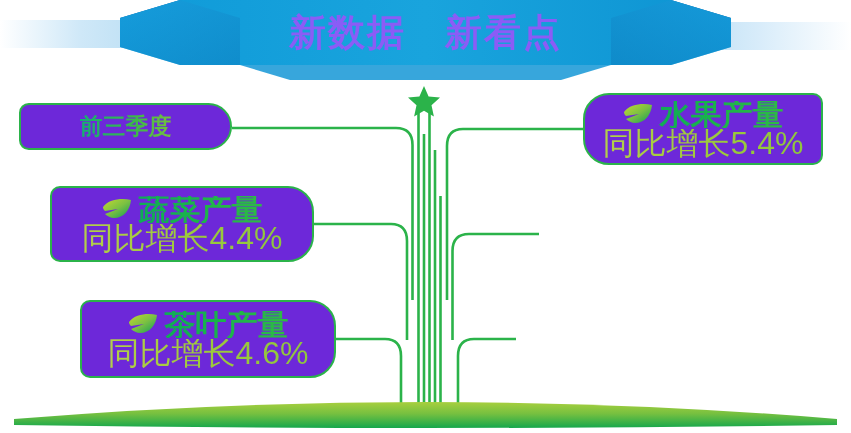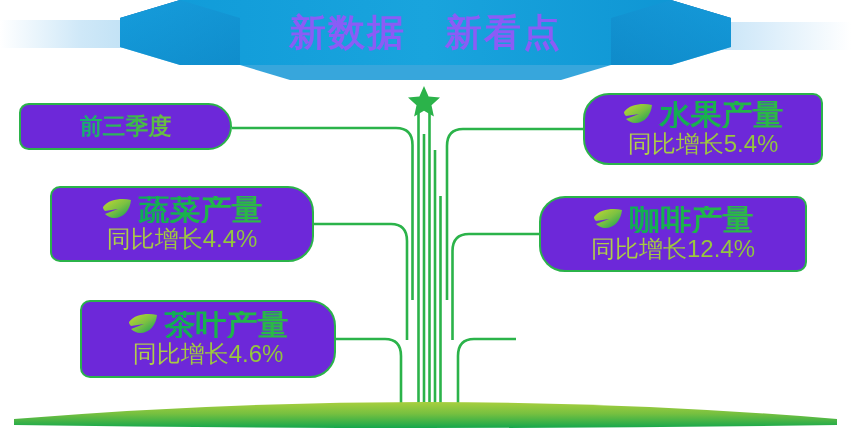--- a/index.html
+++ b/index.html
@@ -74,21 +74,21 @@
     font-weight: bold;
     line-height: 27px;
     white-space: nowrap;
     background: linear-gradient(90deg, #0aa85e 0%, #19b34b 55%, #2fbb45 100%);
     -webkit-background-clip: text;
     background-clip: text;
     color: transparent;
     -webkit-text-fill-color: transparent;
   }
   .card-sub {
-    font-size: 24px;
+    font-size: 32px;
     line-height: 29px;
     white-space: nowrap;
     color: #a4c93a;
     background: linear-gradient(90deg, #b3cf4a 0%, #9ec93c 50%, #8fc63d 100%);
     -webkit-background-clip: text;
     background-clip: text;
     color: transparent;
     -webkit-text-fill-color: transparent;
     margin-top: 1px;
   }
@@ -242,29 +242,20 @@
   <div class="card" id="card-vegetable">
     <div class="card-title">
       <svg class="leaf-icon" viewBox="0 0 30 22">
         <path fill="url(#gLeaf)" d="M1 9 C7 1, 20 0, 29 2 C28 12, 22 20, 12 20 C9 20, 5 18, 3 16 L16 11 L3 13 C1.5 11.8, 1 10.4, 1 9 Z"></path>
       </svg>
       <span>蔬菜产量</span>
     </div>
     <div class="card-sub">同比增长4.4%</div>
   </div>
 
-  <div class="card" id="card-coffee">
-    <div class="card-title">
-      <svg class="leaf-icon" viewBox="0 0 30 22">
-        <path fill="url(#gLeaf)" d="M1 9 C7 1, 20 0, 29 2 C28 12, 22 20, 12 20 C9 20, 5 18, 3 16 L16 11 L3 13 C1.5 11.8, 1 10.4, 1 9 Z"></path>
-      </svg>
-      <span>咖啡产量</span>
-    </div>
-    <div class="card-sub">同比增长12.4%</div>
-  </div>
 
   <div class="card" id="card-tea">
     <div class="card-title">
       <svg class="leaf-icon" viewBox="0 0 30 22">
         <path fill="url(#gLeaf)" d="M1 9 C7 1, 20 0, 29 2 C28 12, 22 20, 12 20 C9 20, 5 18, 3 16 L16 11 L3 13 C1.5 11.8, 1 10.4, 1 9 Z"></path>
       </svg>
       <span>茶叶产量</span>
     </div>
     <div class="card-sub">同比增长4.6%</div>
   </div>

